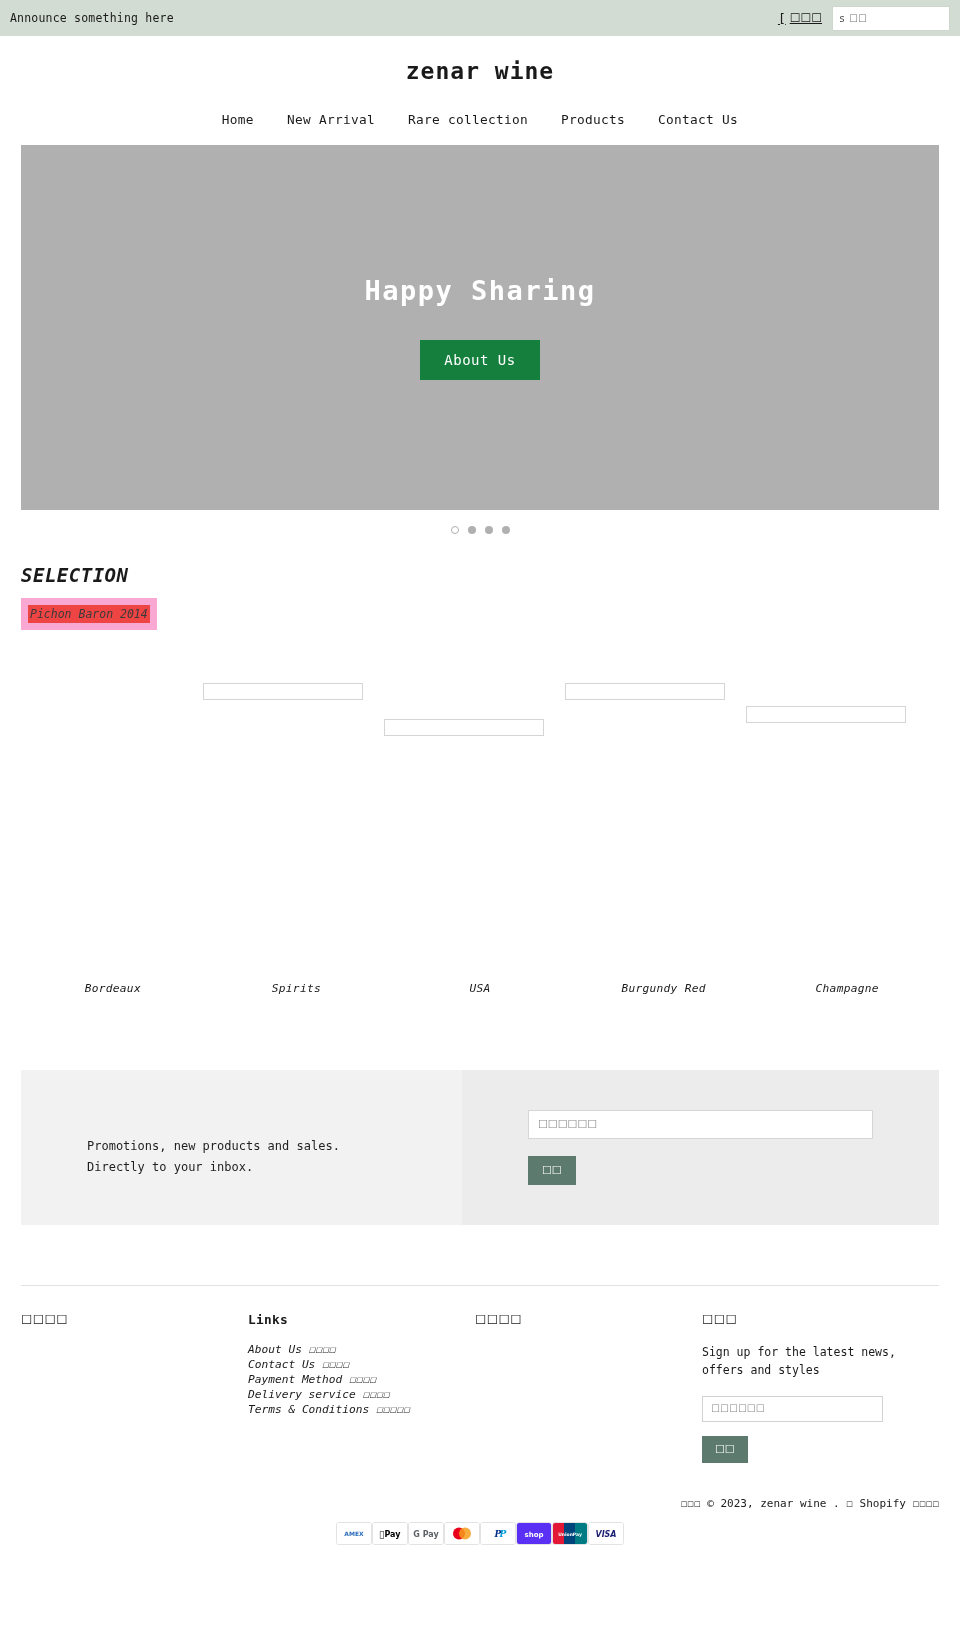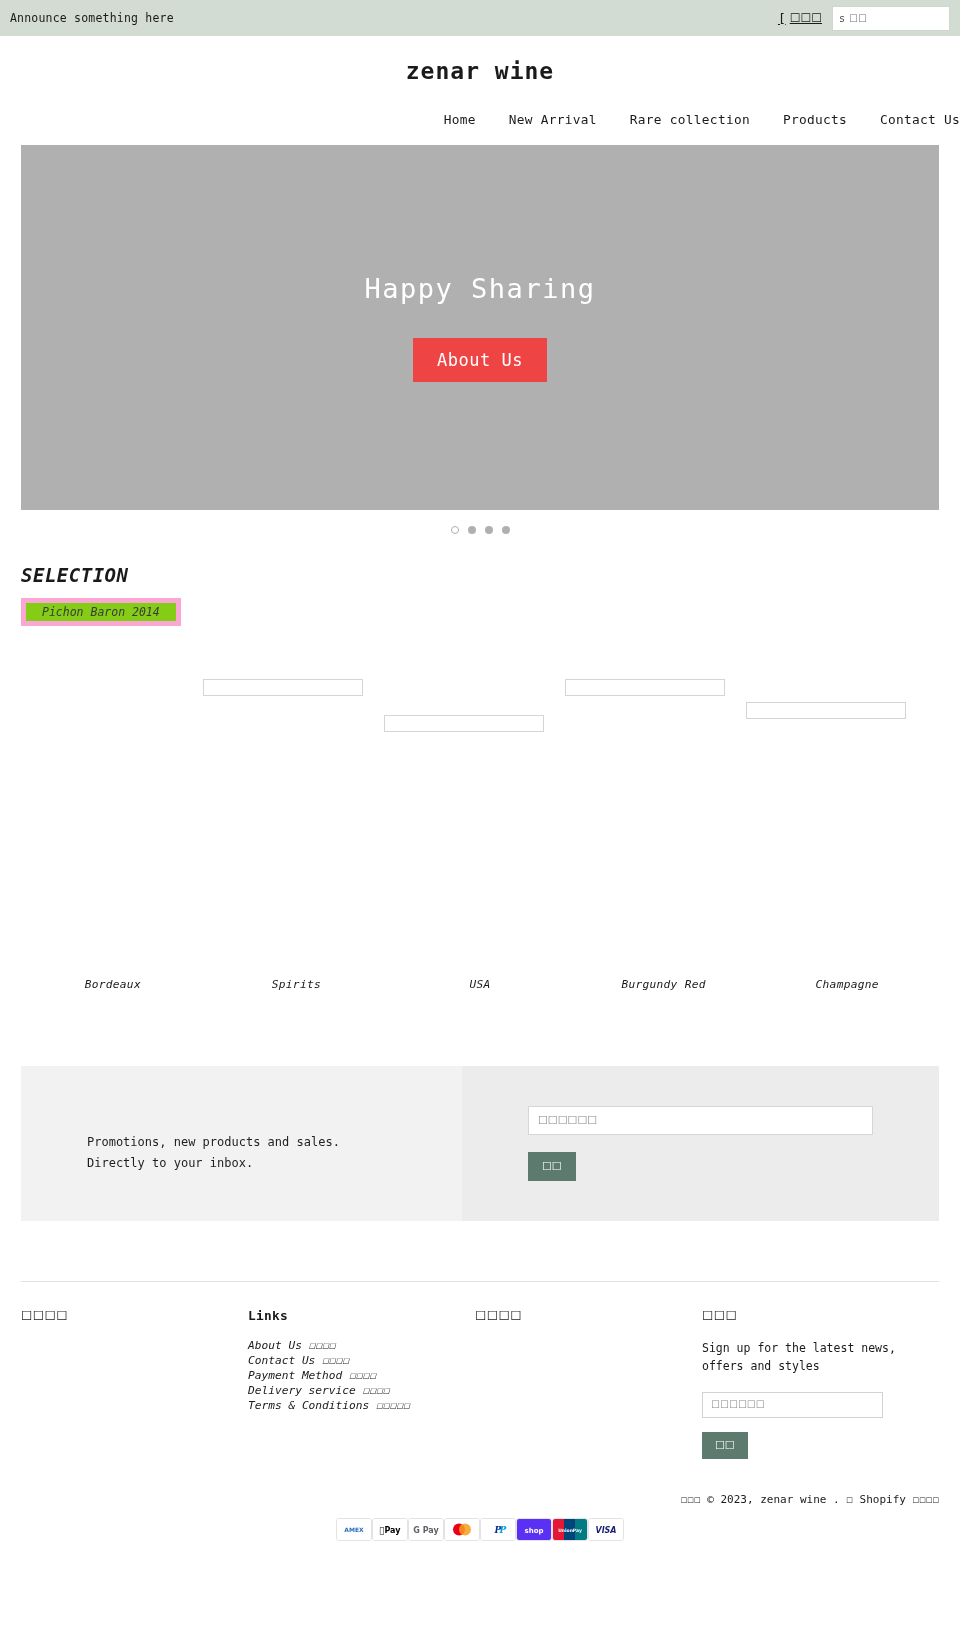--- a/index.html
+++ b/index.html
@@ -29,51 +29,51 @@
     border: 1px solid #cfd6ce; display:flex; align-items:center;
     padding: 0 6px; gap: 4px;
   }
   .search-box .s-glyph { font-size: 10px; color:#4a4a4a; }
   .search-box .ph { font-size: 10px; color:#777; }
 
   
   .site-header { padding: 22px 0 0; text-align: center; }
   .site-title { font-size: 23px; font-weight: 700; letter-spacing: 1px; }
   .main-nav {
-    display: flex; justify-content: flex-end; gap: 33px;
+    display: flex; justify-content: center; gap: 33px;
     margin-top: 28px; padding-bottom: 18px;
   }
   .nav-link { font-size: 12.8px; color:#1a1a1a; text-decoration:none; letter-spacing:.3px; }
 
   
   .hero-wrap { padding: 0 21px; }
   .hero {
     height: 365px; background: #b0b0b0;
     display:flex; flex-direction:column; align-items:center; justify-content:center;
   }
   .hero-title {
-    font-size: 27px; font-weight: 400; color:#fff;
+    font-size: 27px; font-weight: 700; color:#fff;
     letter-spacing: 1.5px; margin-bottom: 34px;
   }
   .hero-btn {
-    background: #ef4444; color:#fff; font-size:17px;
+    background: #15803d; color:#fff; font-size:14px;
     padding: 12px 24px; border:none; cursor:pointer;
     font-family: inherit; letter-spacing:.5px;text-align:center;
   }
   .dots { display:flex; justify-content:center; gap:9px; margin-top:16px; }
   .dot { width:8px; height:8px; border-radius:50%; background:#b0b0b0; }
   .dot.active { background:transparent; border:1.4px solid #b0b0b0; }
 
   
   .selection { padding: 30px 21px 0; font-style: italic; }
   .sec-title { font-size: 19px; font-weight: 700; letter-spacing: .5px; }
   .alt-box {
-    display:inline-block; border:5px solid #f9a8d4;
-    font-size:11.5px; color:#3a3a3a; padding:2px 16px;
-    background:#84cc16; white-space:nowrap;
+    display:inline-block; border:7px solid #f9a8d4;
+    font-size:11.5px; color:#3a3a3a; padding:2px 2px;
+    background:#ef4444; white-space:nowrap;
   }
   .alt-first { margin-top: 12px; }
 
   .broken-row { position: relative; height: 300px; }
   .broken { position:absolute; border:1px solid #d5d5d5; height:17px; background:#fff; }
   .b1 { left:182px; top:53px;  width:160px; }
   .b2 { left:363px; top:89px;  width:160px; }
   .b3 { left:544px; top:53px;  width:160px; }
   .b4 { left:725px; top:76px;  width:160px; }
 

